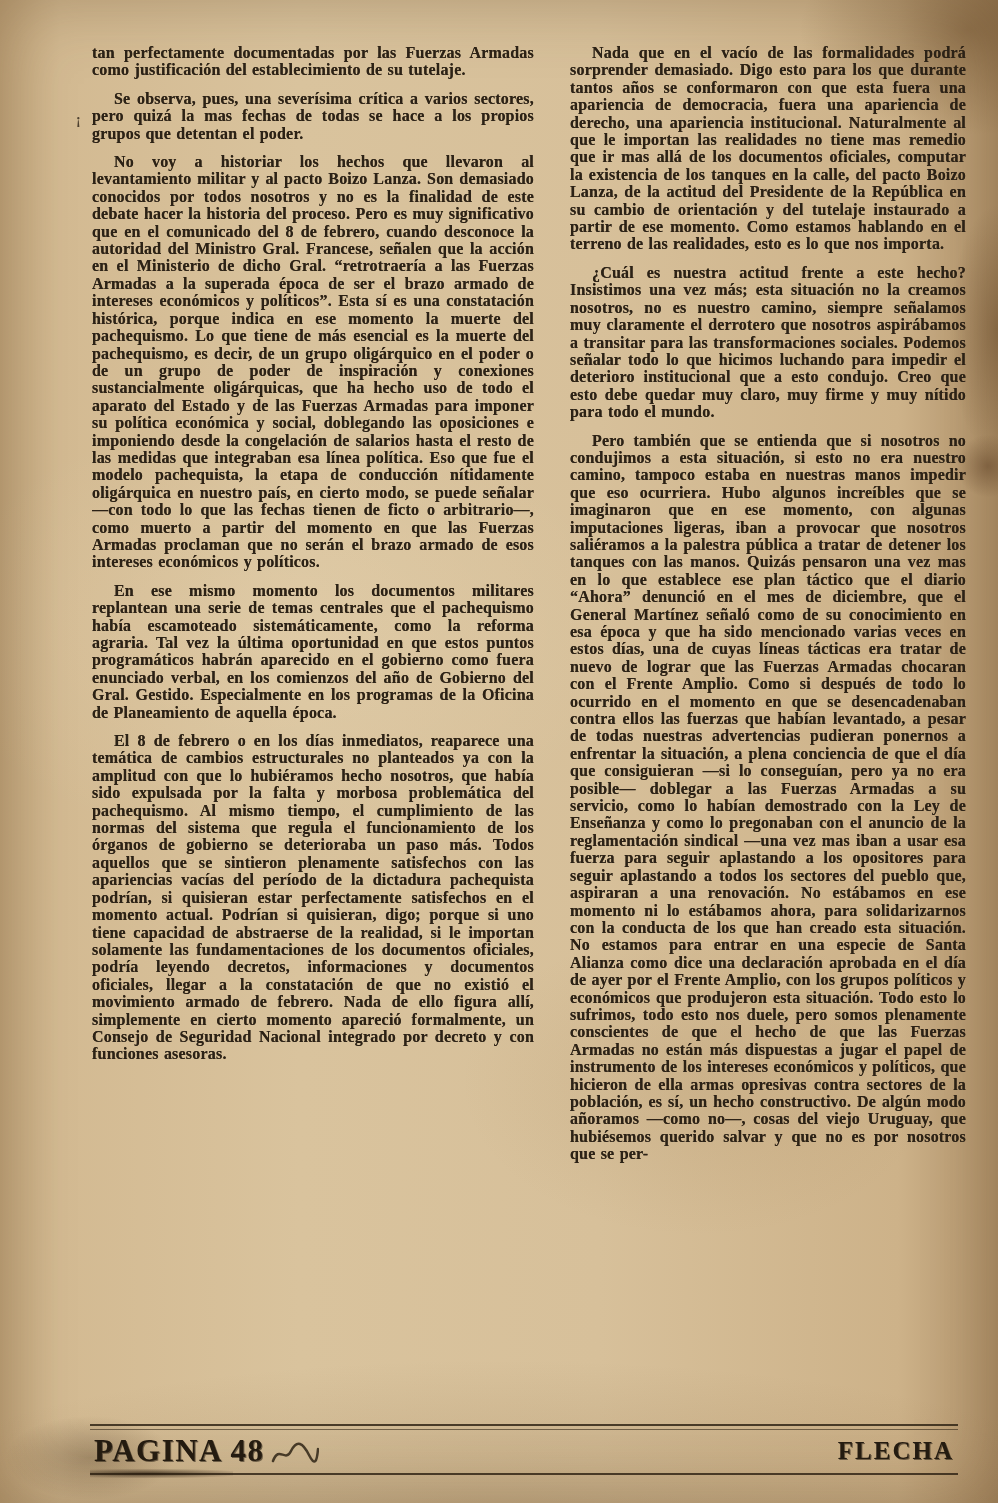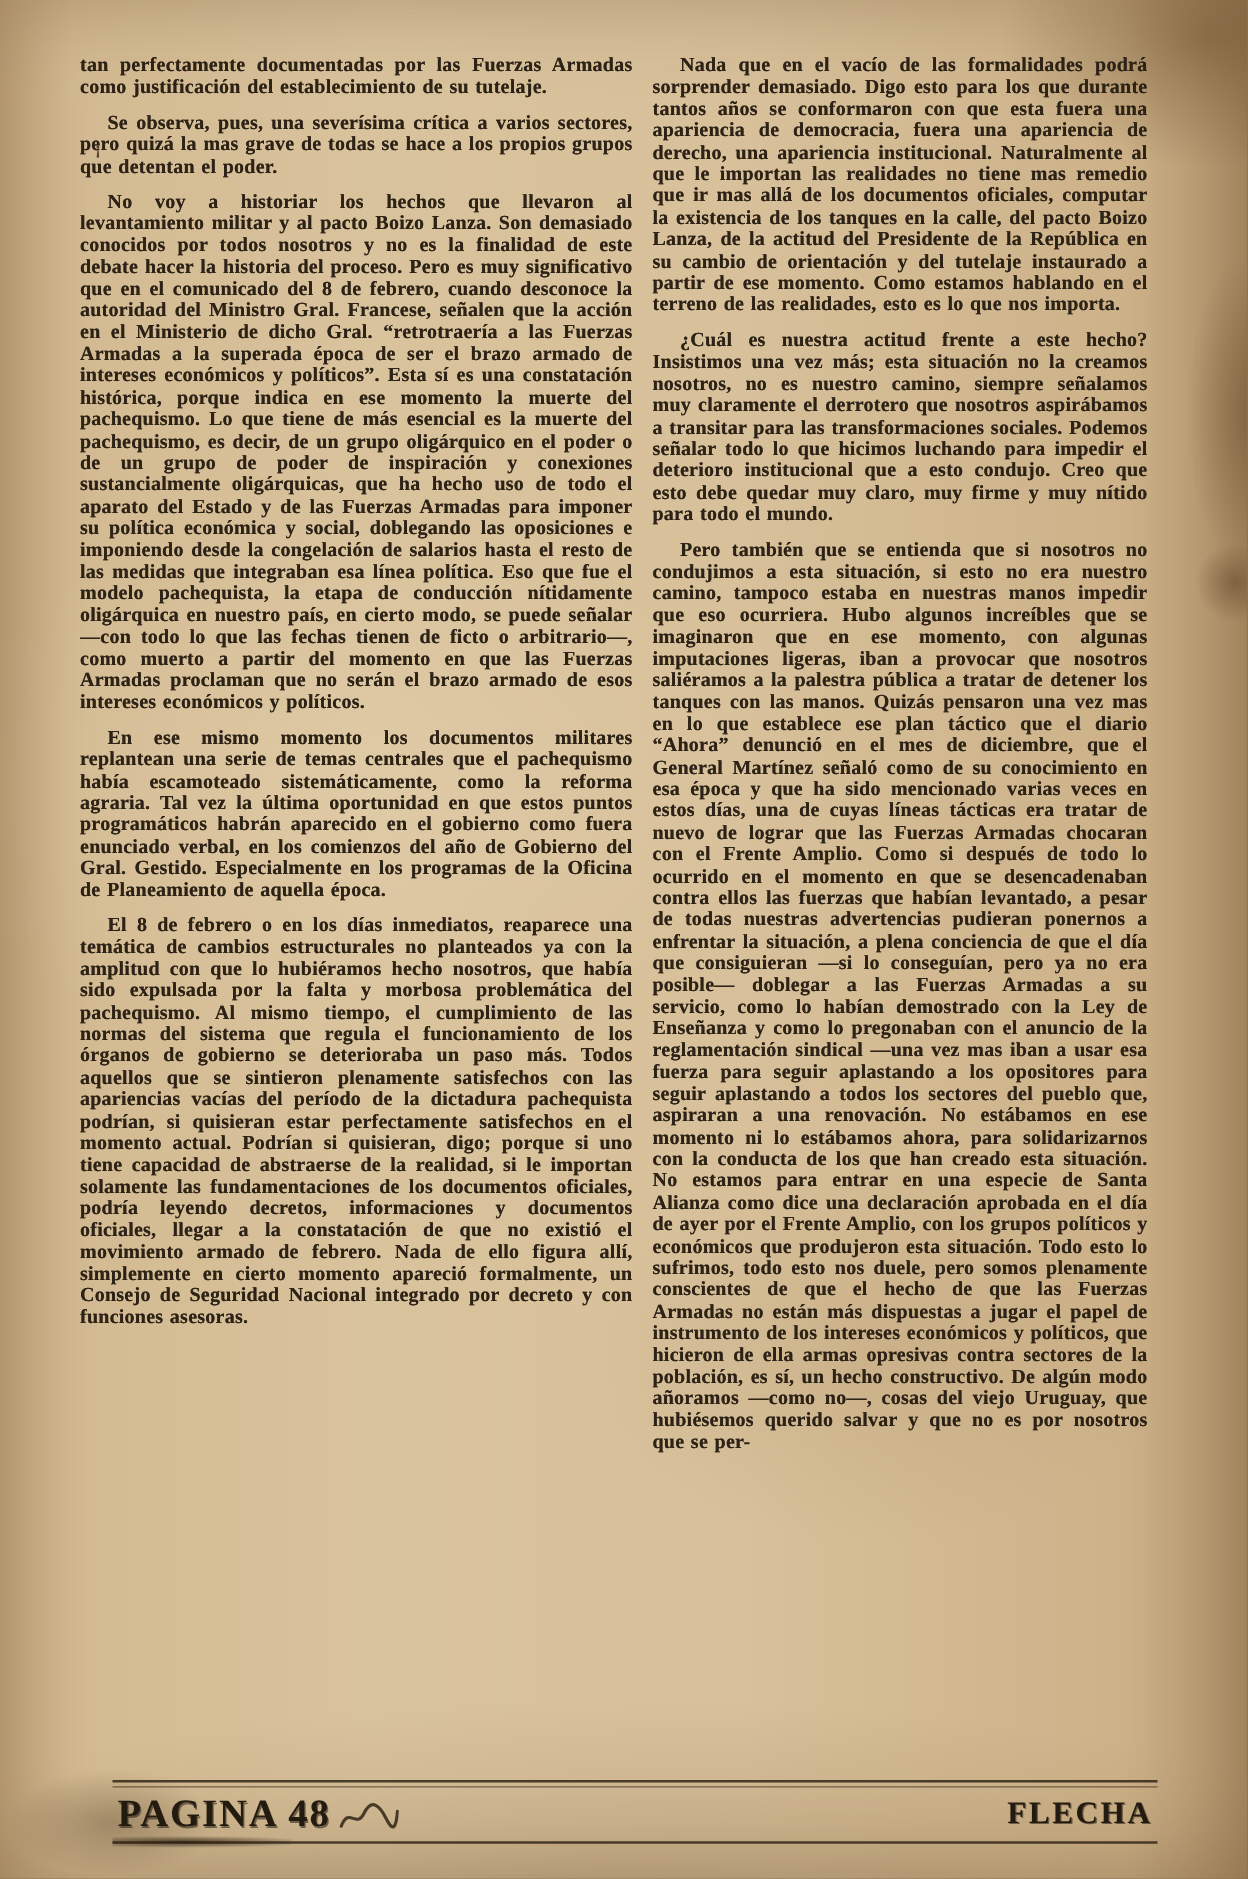--- a/index.html
+++ b/index.html
@@ -20,25 +20,26 @@
       radial-gradient(ellipse 45px 45px at 99% 31%, rgba(80,50,25,0.45), rgba(80,50,25,0) 70%),
       radial-gradient(ellipse 500px 320px at 28% 42%, rgba(255,242,214,0.16), rgba(255,242,214,0) 70%),
       radial-gradient(ellipse 340px 220px at 70% 72%, rgba(150,115,70,0.14), rgba(150,115,70,0) 70%),
       radial-gradient(ellipse 900px 220px at 50% 101%, rgba(118,88,50,0.22), rgba(118,88,50,0) 72%),
       radial-gradient(ellipse 120px 60px at 9% 97%, rgba(60,40,20,0.30), rgba(60,40,20,0) 70%),
       linear-gradient(90deg, #c5a97f 0%, #d3ba92 6%, #d9c39d 30%, #d7c09a 60%, #cdb289 90%, #b0926a 100%);
     box-shadow: inset 0 0 70px rgba(90,60,30,0.35);
   }
   .columns {
     display: flex;
-    gap: 16px;
+    gap: 36px;
     padding: 44px 46px 0 64px;
     height: 1366px;
     box-sizing: border-box;
     overflow: hidden;
+    margin-left: 28px;
   }
   .column {
     overflow: hidden;
   }
   .column.left  { width: 442px; flex: 0 0 auto; }
   .column.right { width: 396px; flex: 0 0 auto; }
   .column p {
     margin: 0 0 11px 0;
     font-size: 16px;
     line-height: 17.4px;
@@ -48,21 +49,21 @@
     letter-spacing: 0.2px;
     word-spacing: 1px;
     text-shadow: 0 0 0.5px rgba(44,34,22,0.75);
   }
   .column p.noindent { text-indent: 0; }
   .footer {
     position: absolute;
     left: 0;
     right: 0;
     bottom: 28px;
-    padding: 0 72px 0 90px;
+    padding: 0 40px 0 90px;
   }
   .rule {
     border-top: 2px solid rgba(50,38,22,0.85);
   }
   .rule.double {
     border-bottom: 1px solid rgba(50,38,22,0.6);
     height: 3px;
   }
   .footer-row {
     display: flex;
@@ -112,21 +113,21 @@
 </style>
 </head>
 <body>
 
 <div class="page">
 
   <div class="columns">
 
     <div class="column left">
       <p class="noindent">tan perfectamente documentadas por las Fuerzas Armadas como justificación del establecimiento de su tutelaje.</p>
-      <p>Se observa, pues, una severísima crítica a varios sectores, pero quizá la mas grave de todas se hace a los propios grupos que detentan el poder.</p>
+      <p>Se observa, pues, una severísima crítica a varios sectores, pero quizá la mas fechas de todas se hace a los propios grupos que detentan el poder.</p>
       <p>No voy a historiar los hechos que llevaron al levantamiento militar y al pacto Boizo Lanza. Son demasiado conocidos por todos nosotros y no es la finalidad de este debate hacer la historia del proceso. Pero es muy significativo que en el comunicado del 8 de febrero, cuando desconoce la autoridad del Ministro Gral. Francese, señalen que la acción en el Ministerio de dicho Gral. “retrotraería a las Fuerzas Armadas a la superada época de ser el brazo armado de intereses económicos y políticos”. Esta sí es una constatación histórica, porque indica en ese momento la muerte del pachequismo. Lo que tiene de más esencial es la muerte del pachequismo, es decir, de un grupo oligárquico en el poder o de un grupo de poder de inspiración y conexiones sustancialmente oligárquicas, que ha hecho uso de todo el aparato del Estado y de las Fuerzas Armadas para imponer su política económica y social, doblegando las oposiciones e imponiendo desde la congelación de salarios hasta el resto de las medidas que integraban esa línea política. Eso que fue el modelo pachequista, la etapa de conducción nítidamente oligárquica en nuestro país, en cierto modo, se puede señalar —con todo lo que las fechas tienen de ficto o arbitrario—, como muerto a partir del momento en que las Fuerzas Armadas proclaman que no serán el brazo armado de esos intereses económicos y políticos.</p>
       <p>En ese mismo momento los documentos militares replantean una serie de temas centrales que el pachequismo había escamoteado sistemáticamente, como la reforma agraria. Tal vez la última oportunidad en que estos puntos programáticos habrán aparecido en el gobierno como fuera enunciado verbal, en los comienzos del año de Gobierno del Gral. Gestido. Especialmente en los programas de la Oficina de Planeamiento de aquella época.</p>
       <p>El 8 de febrero o en los días inmediatos, reaparece una temática de cambios estructurales no planteados ya con la amplitud con que lo hubiéramos hecho nosotros, que había sido expulsada por la falta y morbosa problemática del pachequismo. Al mismo tiempo, el cumplimiento de las normas del sistema que regula el funcionamiento de los órganos de gobierno se deterioraba un paso más. Todos aquellos que se sintieron plenamente satisfechos con las apariencias vacías del período de la dictadura pachequista podrían, si quisieran estar perfectamente satisfechos en el momento actual. Podrían si quisieran, digo; porque si uno tiene capacidad de abstraerse de la realidad, si le importan solamente las fundamentaciones de los documentos oficiales, podría leyendo decretos, informaciones y documentos oficiales, llegar a la constatación de que no existió el movimiento armado de febrero. Nada de ello figura allí, simplemente en cierto momento apareció formalmente, un Consejo de Seguridad Nacional integrado por decreto y con funciones asesoras.</p>
     </div>
 
     <div class="column right">
       <p>Nada que en el vacío de las formalidades podrá sorprender demasiado. Digo esto para los que durante tantos años se conformaron con que esta fuera una apariencia de democracia, fuera una apariencia de derecho, una apariencia institucional. Naturalmente al que le importan las realidades no tiene mas remedio que ir mas allá de los documentos oficiales, computar la existencia de los tanques en la calle, del pacto Boizo Lanza, de la actitud del Presidente de la República en su cambio de orientación y del tutelaje instaurado a partir de ese momento. Como estamos hablando en el terreno de las realidades, esto es lo que nos importa.</p>
       <p>¿Cuál es nuestra actitud frente a este hecho? Insistimos una vez más; esta situación no la creamos nosotros, no es nuestro camino, siempre señalamos muy claramente el derrotero que nosotros aspirábamos a transitar para las transformaciones sociales. Podemos señalar todo lo que hicimos luchando para impedir el deterioro institucional que a esto condujo. Creo que esto debe quedar muy claro, muy firme y muy nítido para todo el mundo.</p>
       <p>Pero también que se entienda que si nosotros no condujimos a esta situación, si esto no era nuestro camino, tampoco estaba en nuestras manos impedir que eso ocurriera. Hubo algunos increíbles que se imaginaron que en ese momento, con algunas imputaciones ligeras, iban a provocar que nosotros saliéramos a la palestra pública a tratar de detener los tanques con las manos. Quizás pensaron una vez mas en lo que establece ese plan táctico que el diario “Ahora” denunció en el mes de diciembre, que el General Martínez señaló como de su conocimiento en esa época y que ha sido mencionado varias veces en estos días, una de cuyas líneas tácticas era tratar de nuevo de lograr que las Fuerzas Armadas chocaran con el Frente Amplio. Como si después de todo lo ocurrido en el momento en que se desencadenaban contra ellos las fuerzas que habían levantado, a pesar de todas nuestras advertencias pudieran ponernos a enfrentar la situación, a plena conciencia de que el día que consiguieran —si lo conseguían, pero ya no era posible— doblegar a las Fuerzas Armadas a su servicio, como lo habían demostrado con la Ley de Enseñanza y como lo pregonaban con el anuncio de la reglamentación sindical —una vez mas iban a usar esa fuerza para seguir aplastando a los opositores para seguir aplastando a todos los sectores del pueblo que, aspiraran a una renovación. No estábamos en ese momento ni lo estábamos ahora, para solidarizarnos con la conducta de los que han creado esta situación. No estamos para entrar en una especie de Santa Alianza como dice una declaración aprobada en el día de ayer por el Frente Amplio, con los grupos políticos y económicos que produjeron esta situación. Todo esto lo sufrimos, todo esto nos duele, pero somos plenamente conscientes de que el hecho de que las Fuerzas Armadas no están más dispuestas a jugar el papel de instrumento de los intereses económicos y políticos, que hicieron de ella armas opresivas contra sectores de la población, es sí, un hecho constructivo. De algún modo añoramos —como no—, cosas del viejo Uruguay, que hubiésemos querido salvar y que no es por nosotros que se per-</p>
     </div>

